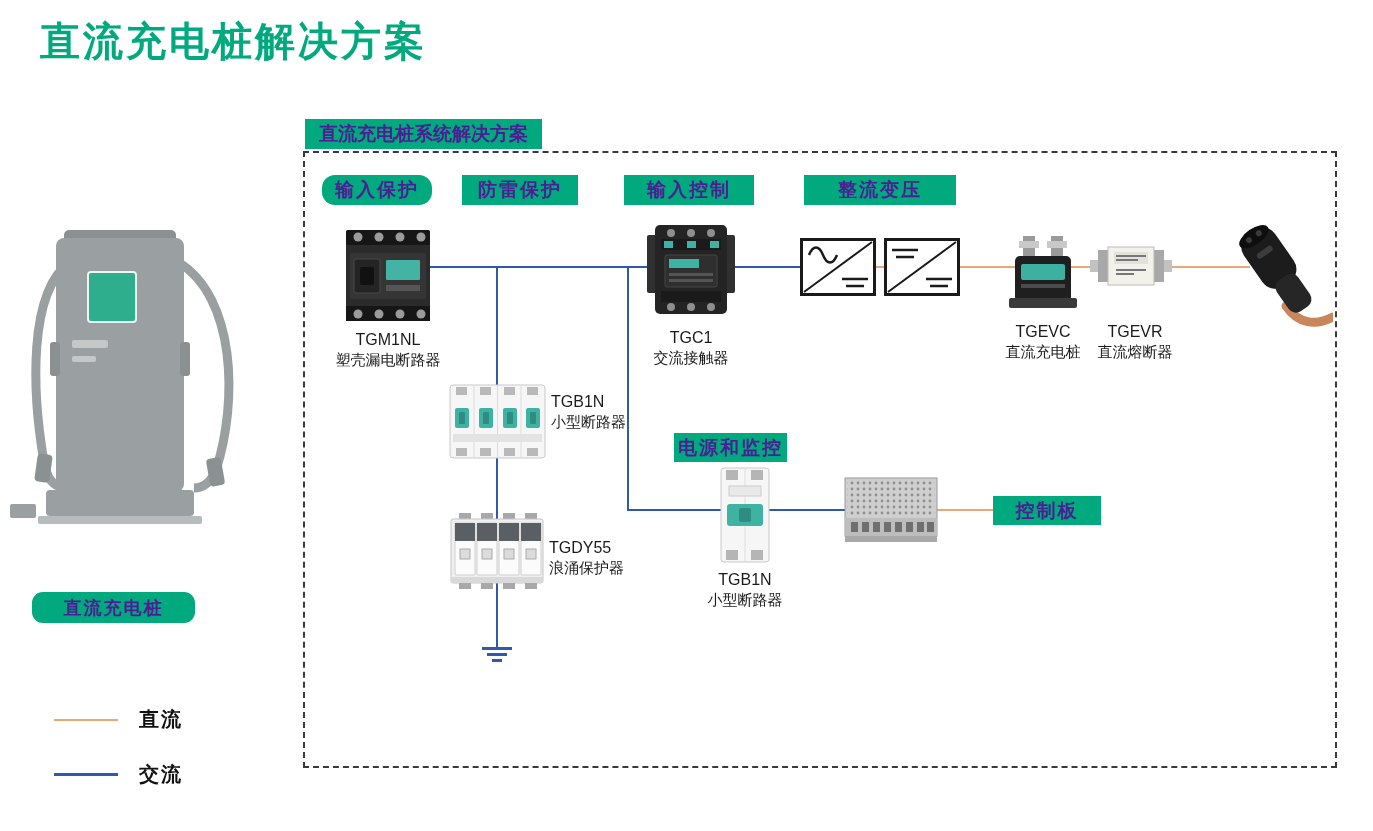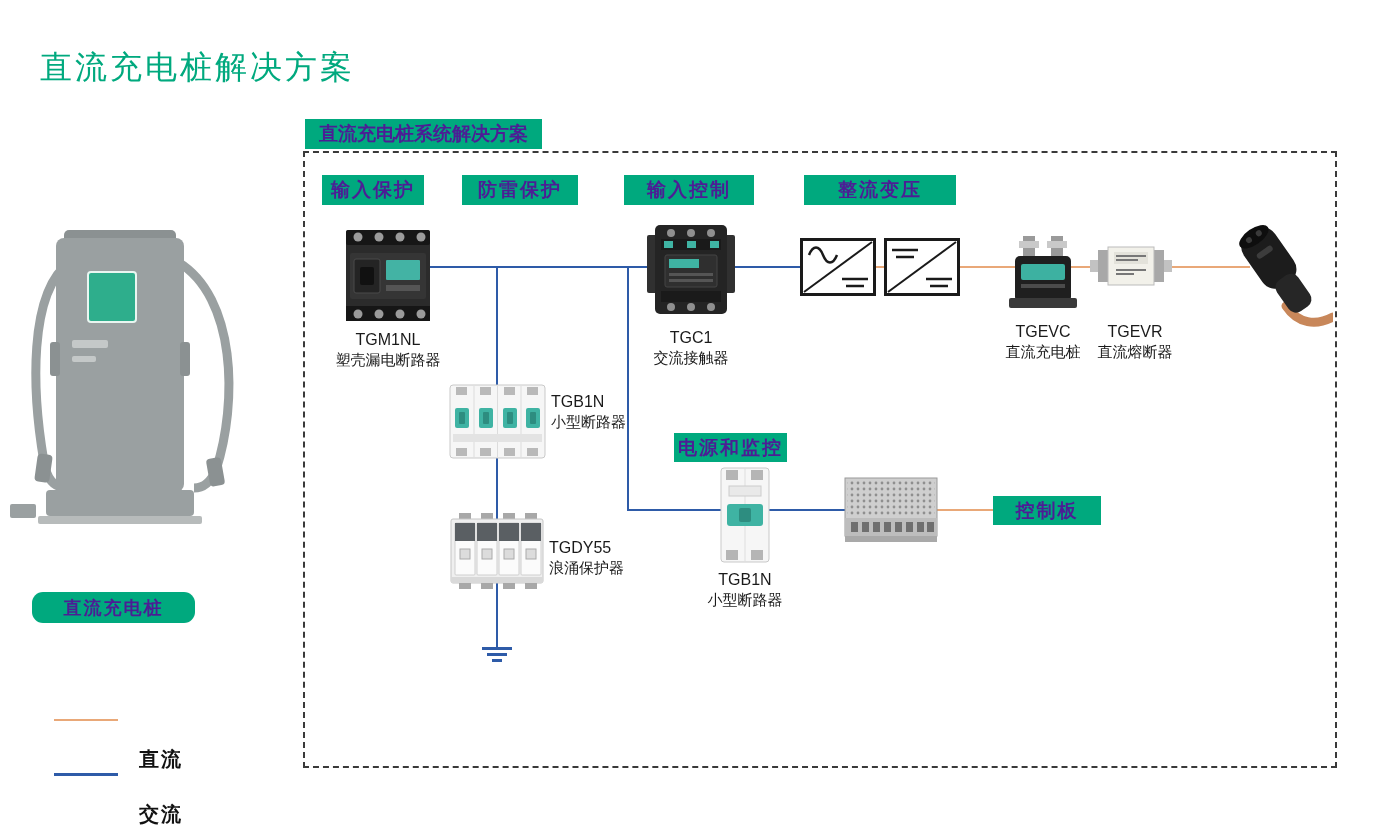--- a/index.html
+++ b/index.html
@@ -12,22 +12,22 @@
     font-family:"Liberation Sans","DejaVu Sans",sans-serif;
     background:#ffffff;
   }
   .canvas{
     position:relative;
     width:1373px;height:831px;
     background:#fff;
     overflow:hidden;
   }
   .page-title{
-    position:absolute;left:40px;top:46px;
-    font-size:32px;font-weight:normal;color:var(--green);
+    position:absolute;left:40px;top:14px;
+    font-size:40px;font-weight:bold;color:var(--green);
     letter-spacing:3px;white-space:nowrap;
   }
   .tag{
     position:absolute;
     background:var(--green);color:#4c1d95;font-weight:bold;
     display:flex;align-items:center;justify-content:center;
     white-space:nowrap;
   }
   .header-tag{left:305px;top:119px;height:30px;padding:0 14px;font-size:19px;z-index:4;}
   .stage-tag{height:30px;font-size:19px;letter-spacing:2px;z-index:3;}
@@ -49,21 +49,20 @@
   .comp-label.left-align{text-align:left;}
   .ground{position:absolute;left:480px;top:647px;width:34px;height:20px;z-index:2;}
   .ground .bar{position:absolute;background:var(--blue);height:3px;left:50%;transform:translateX(-50%);}
   .ground .b1{top:0;width:30px;}
   .ground .b2{top:6px;width:20px;}
   .ground .b3{top:12px;width:10px;}
   .legend-line{position:absolute;}
   .legend-label{
     position:absolute;font-size:20px;font-weight:bold;color:#111;
     letter-spacing:2px;
-    margin-top:40px;
   }
 </style>
 </head>
 <body>
 
 <div class="canvas">
 
   <div class="page-title">直流充电桩解决方案</div>
 
   <div class="comp" style="left:10px;top:222px;">
@@ -107,21 +106,21 @@
   <div class="wire h-orange" style="left:872px;top:266px;width:16px;"></div>
 
   <div class="wire h-orange" style="left:958px;top:266px;width:292px;"></div>
 
   <div class="ground">
     <div class="bar b1"></div>
       <div class="bar b2"></div>
       <div class="bar b3"></div>
   </div>
 
-  <div class="tag stage-tag" style="left:322px;top:175px;width:102px;">输入保护</div>
+  <div class="tag stage-tag" style="left:322px;top:175px;width:110px;border-radius:13px;">输入保护</div>
   <div class="tag stage-tag" style="left:462px;top:175px;width:116px;">防雷保护</div>
   <div class="tag stage-tag" style="left:624px;top:175px;width:130px;">输入控制</div>
   <div class="tag stage-tag" style="left:804px;top:175px;width:152px;">整流变压</div>
   <div class="tag stage-tag" style="left:674px;top:433px;width:113px;height:29px;">电源和监控</div>
   <div class="tag stage-tag" style="left:993px;top:496px;width:108px;height:29px;">控制板</div>
 
   <div class="comp" style="left:340px;top:227px;">
     <svg width="96" height="97" viewBox="0 0 96 97">
       <rect x="6" y="3" width="84" height="91" rx="3" fill="#2b2b2b"></rect>
       <rect x="6" y="3" width="84" height="15" rx="2" fill="#161616"></rect>

